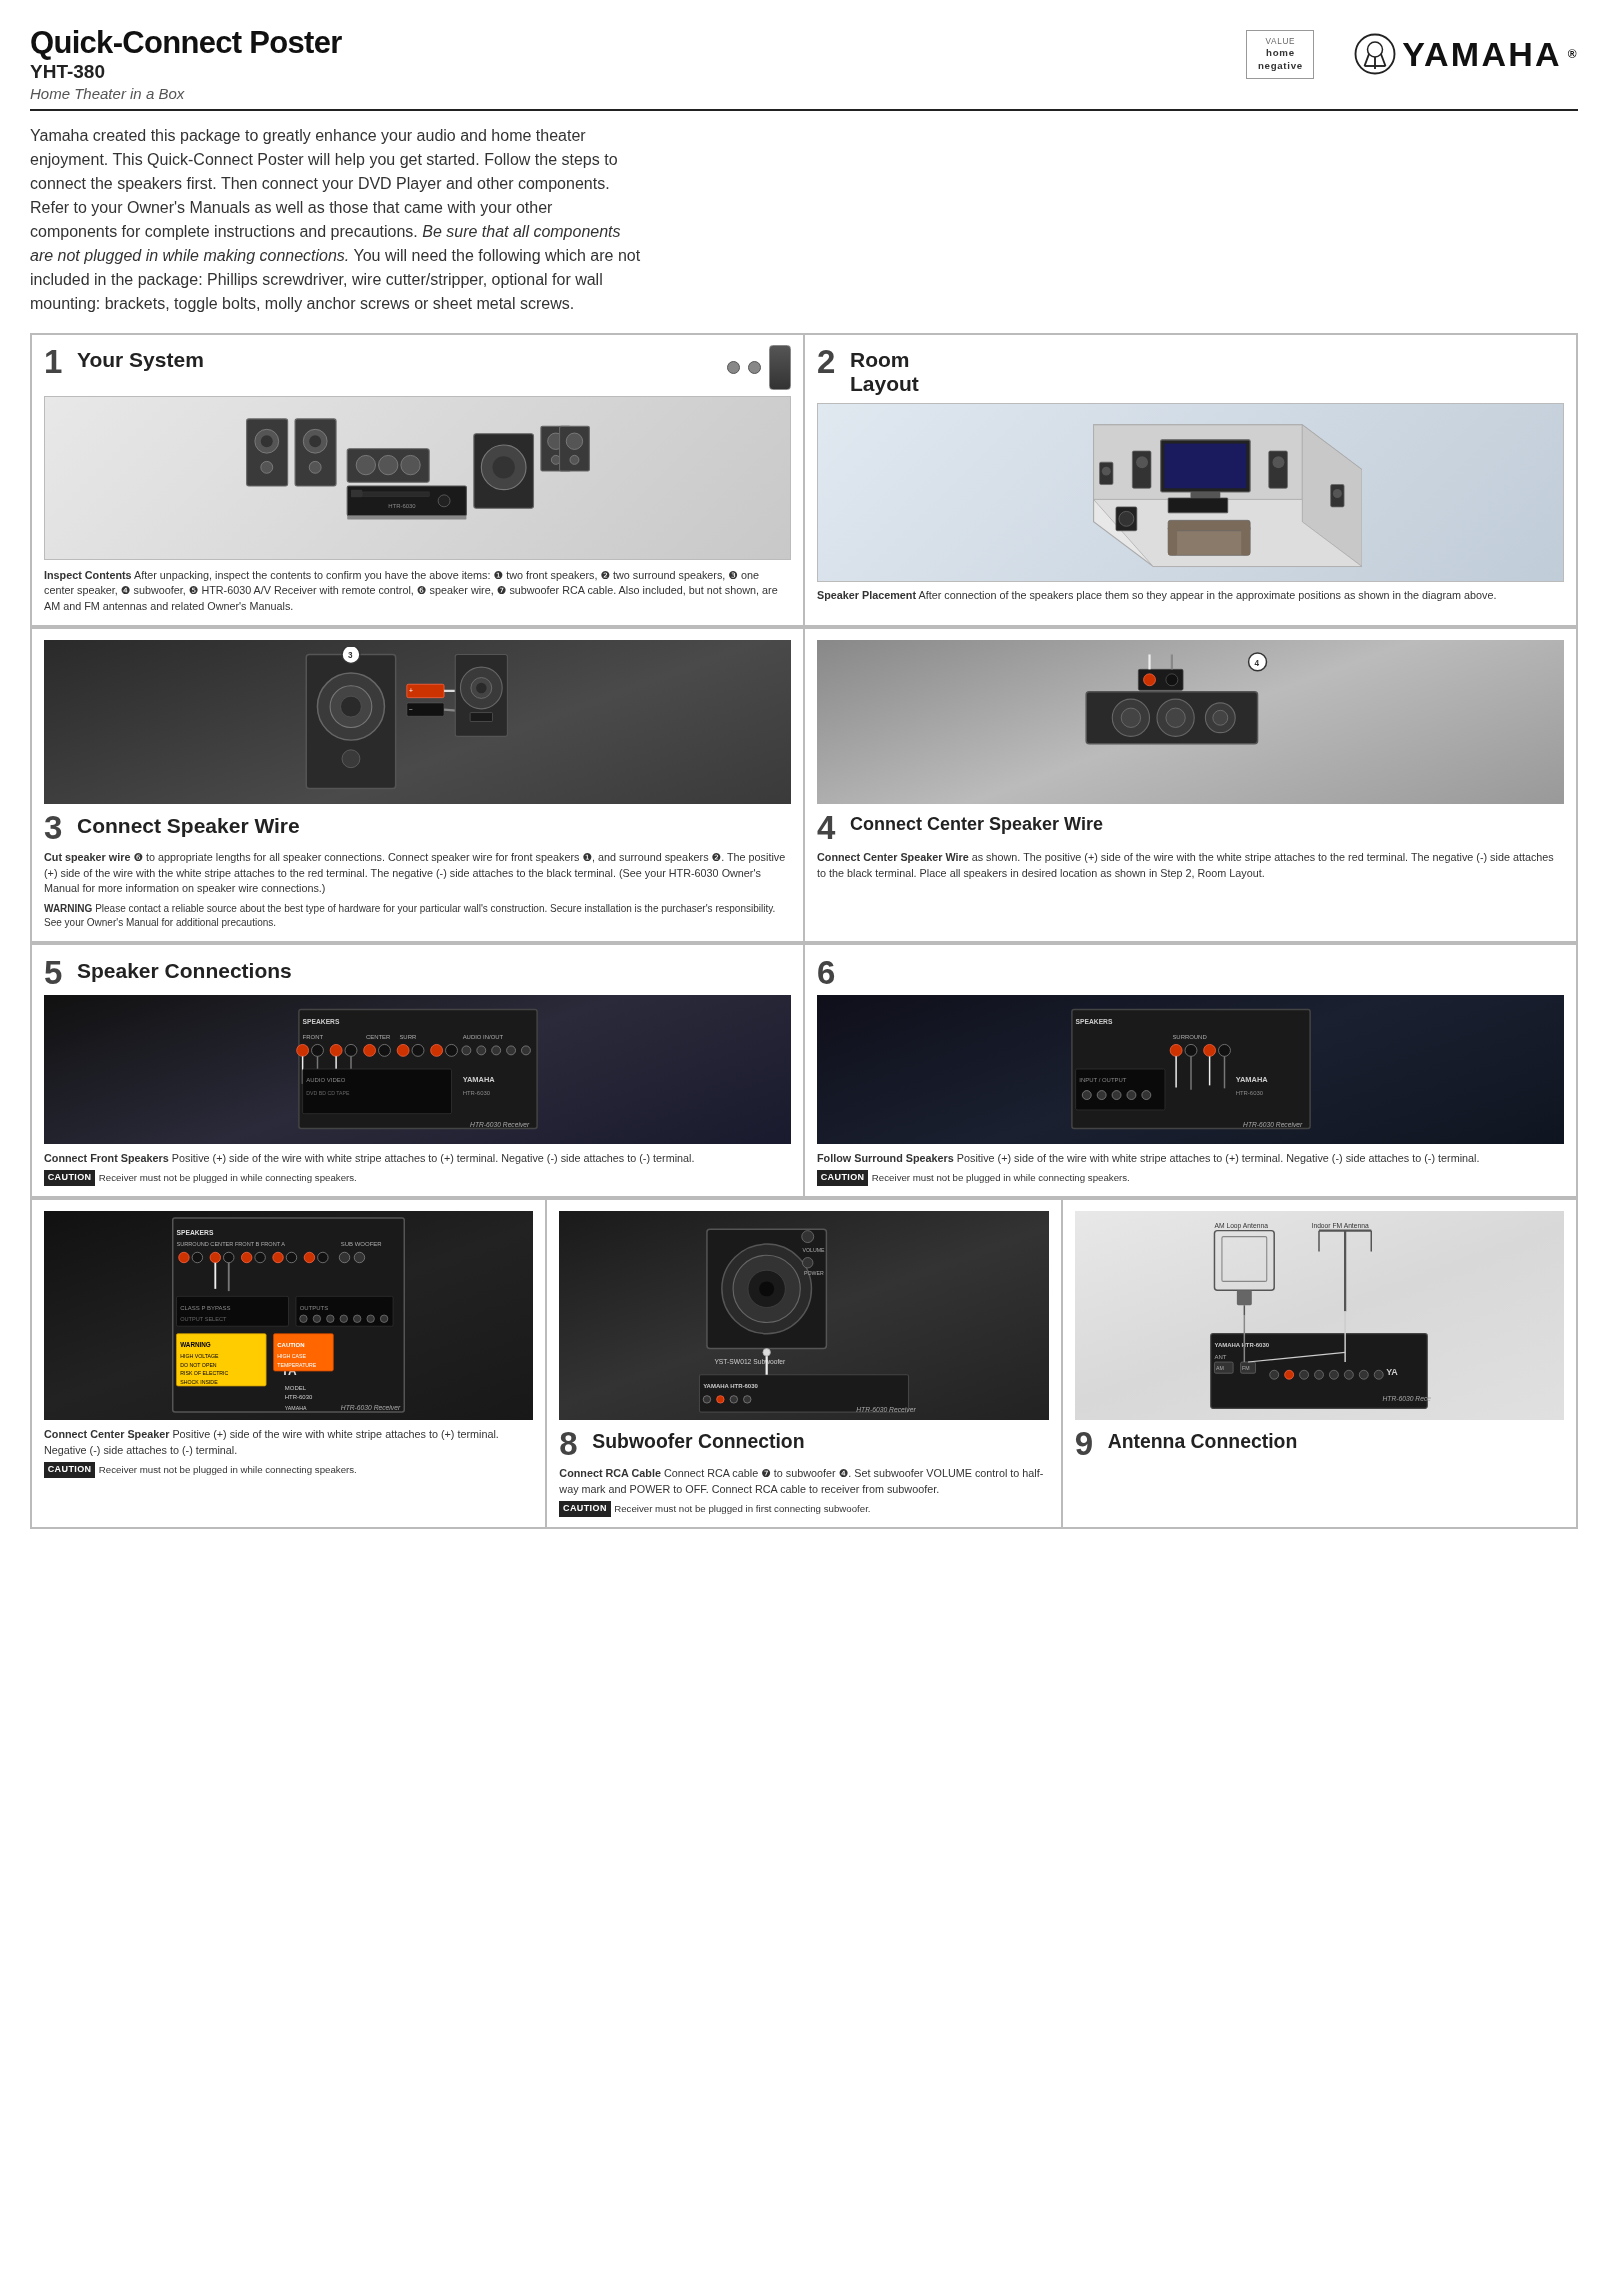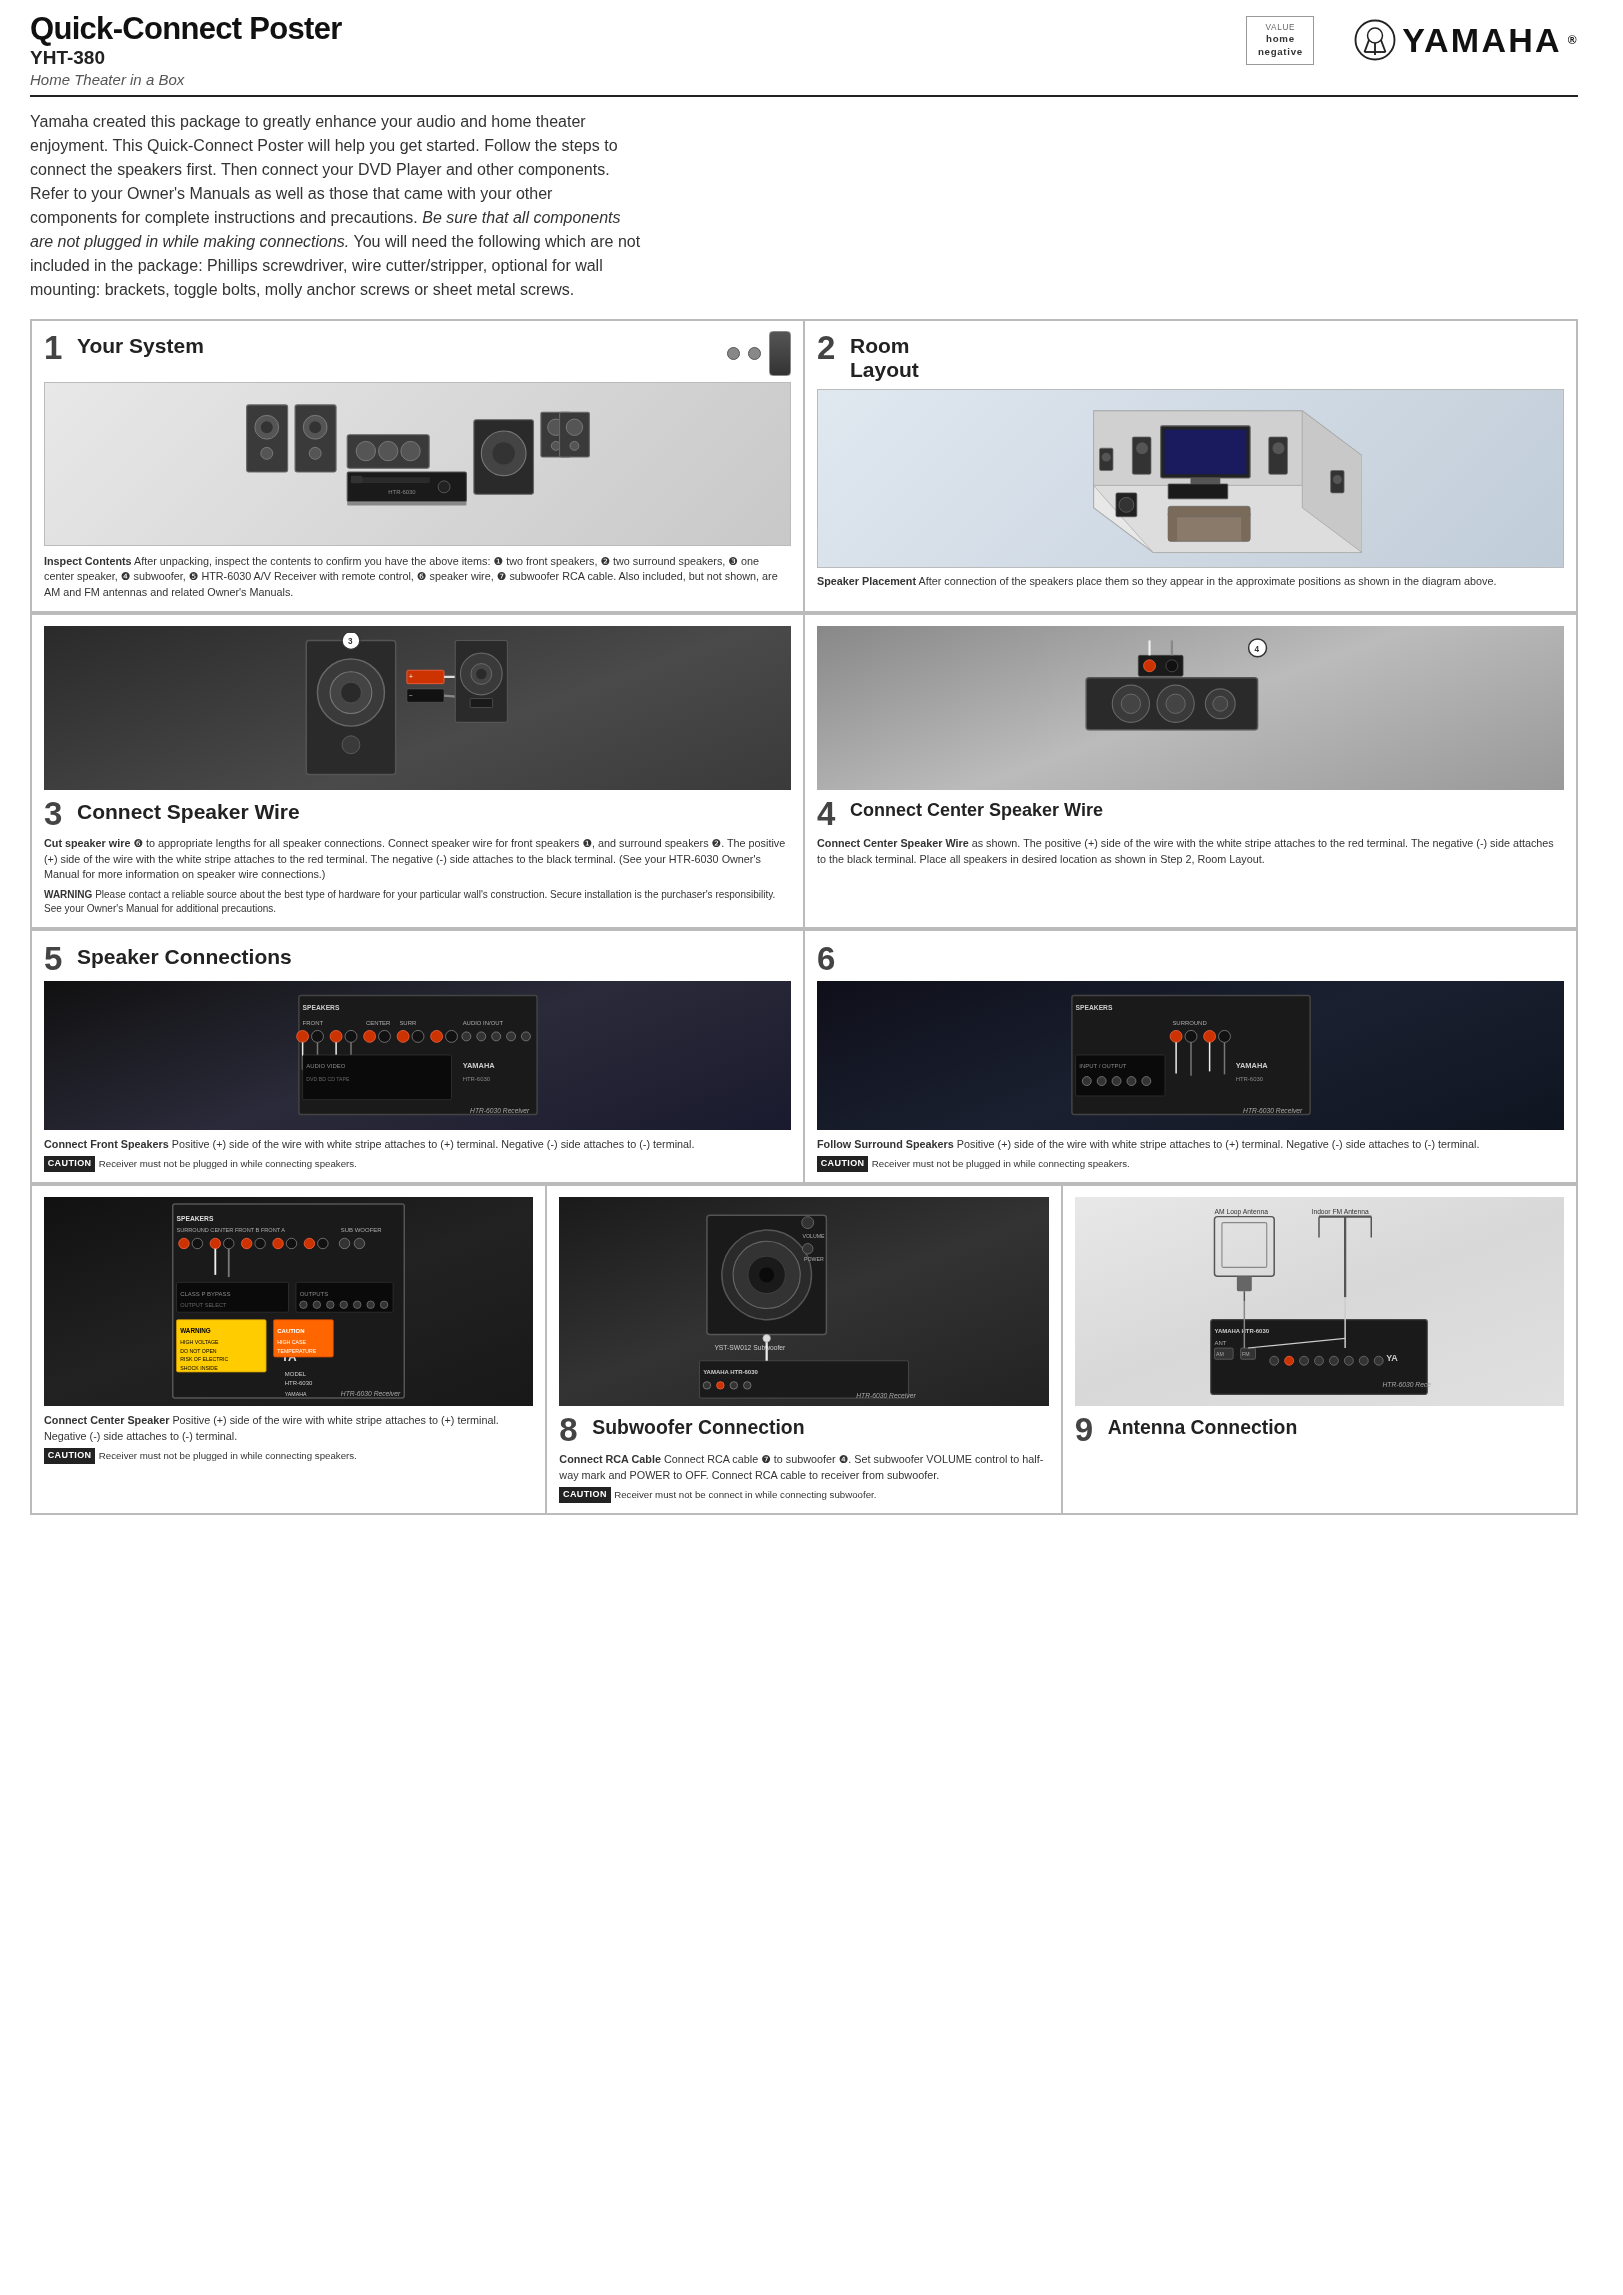--- a/index.html
+++ b/index.html
@@ -9,21 +9,21 @@
       background: #ffffff;
       font-family: Arial, Helvetica, sans-serif;
       font-size: 13.4px;
       color: #222;
     }
 
     .page-wrapper {
       width: 1608px;
       min-height: 2295px;
       background: #fff;
-      padding: 11px 30px;
+      padding: 25px 30px;
     }
 
     
     .header {
       display: flex;
       align-items: flex-start;
       justify-content: space-between;
       border-bottom: 2.2px solid #222;
       padding-bottom: 7.5px;
       margin-bottom: 13.4px;
@@ -670,21 +670,21 @@
       <div class="sec-header">
         <span class="sec-num">8</span>
         <span class="sec-title" style="font-size:19.4px;">Subwoofer Connection</span>
       </div>
       <div class="sec-body-text">
         <strong>Connect RCA Cable</strong>
         <span>Connect RCA cable ❼ to subwoofer ❹. Set subwoofer VOLUME control to half-way mark and POWER to OFF. Connect RCA cable to receiver from subwoofer.</span>
         <br>
         <div class="caution-box">
           <span class="caution-label">CAUTION</span>
-          <span class="caution-text">Receiver must not be connect in while connecting subwoofer.</span>
+          <span class="caution-text">Receiver must not be plugged in first connecting subwoofer.</span>
         </div>
       </div>
     </div>
 
     <div class="grid-section">
 
       <div class="step-img" style="height:209px;background:linear-gradient(160deg,#e8e8e8 0%,#d8d8d8 50%,#e0e0e0 100%);">
         <svg width="224" height="202" viewBox="0 0 300 270" style="font-size:18px">
 
           <text x="10" y="18" fill="#333" font-size="9" font-family="Arial">AM Loop Antenna</text>

